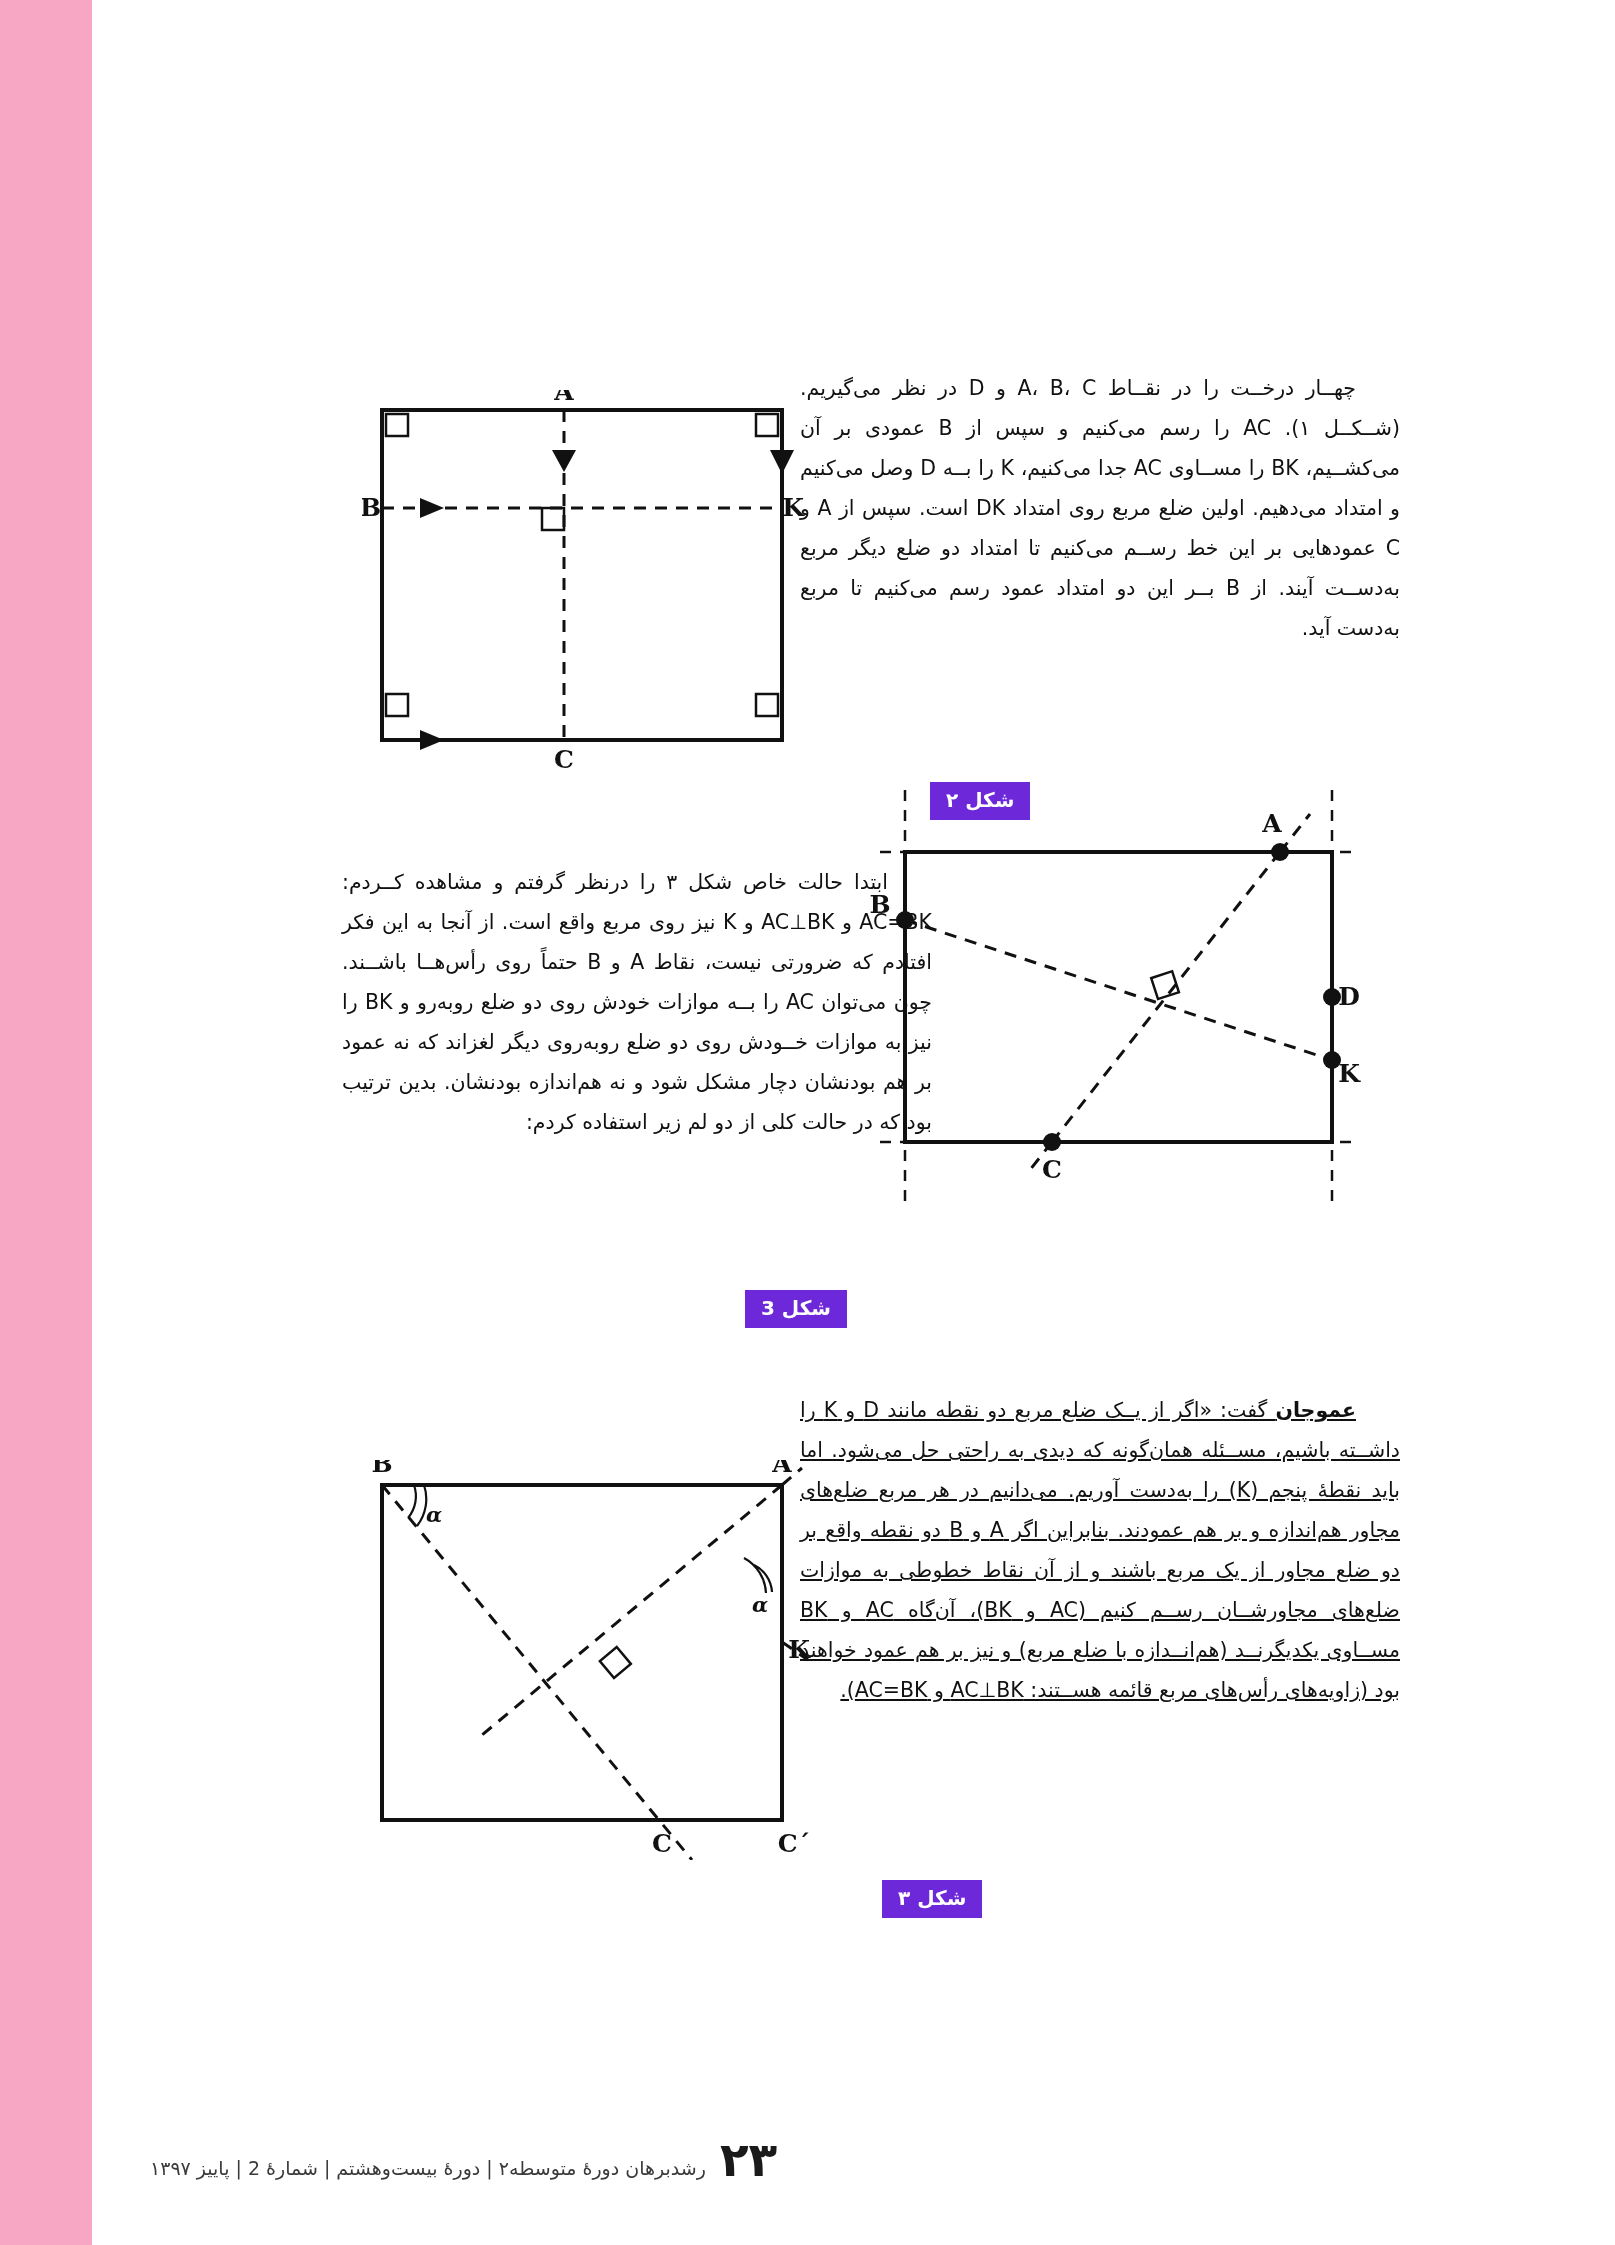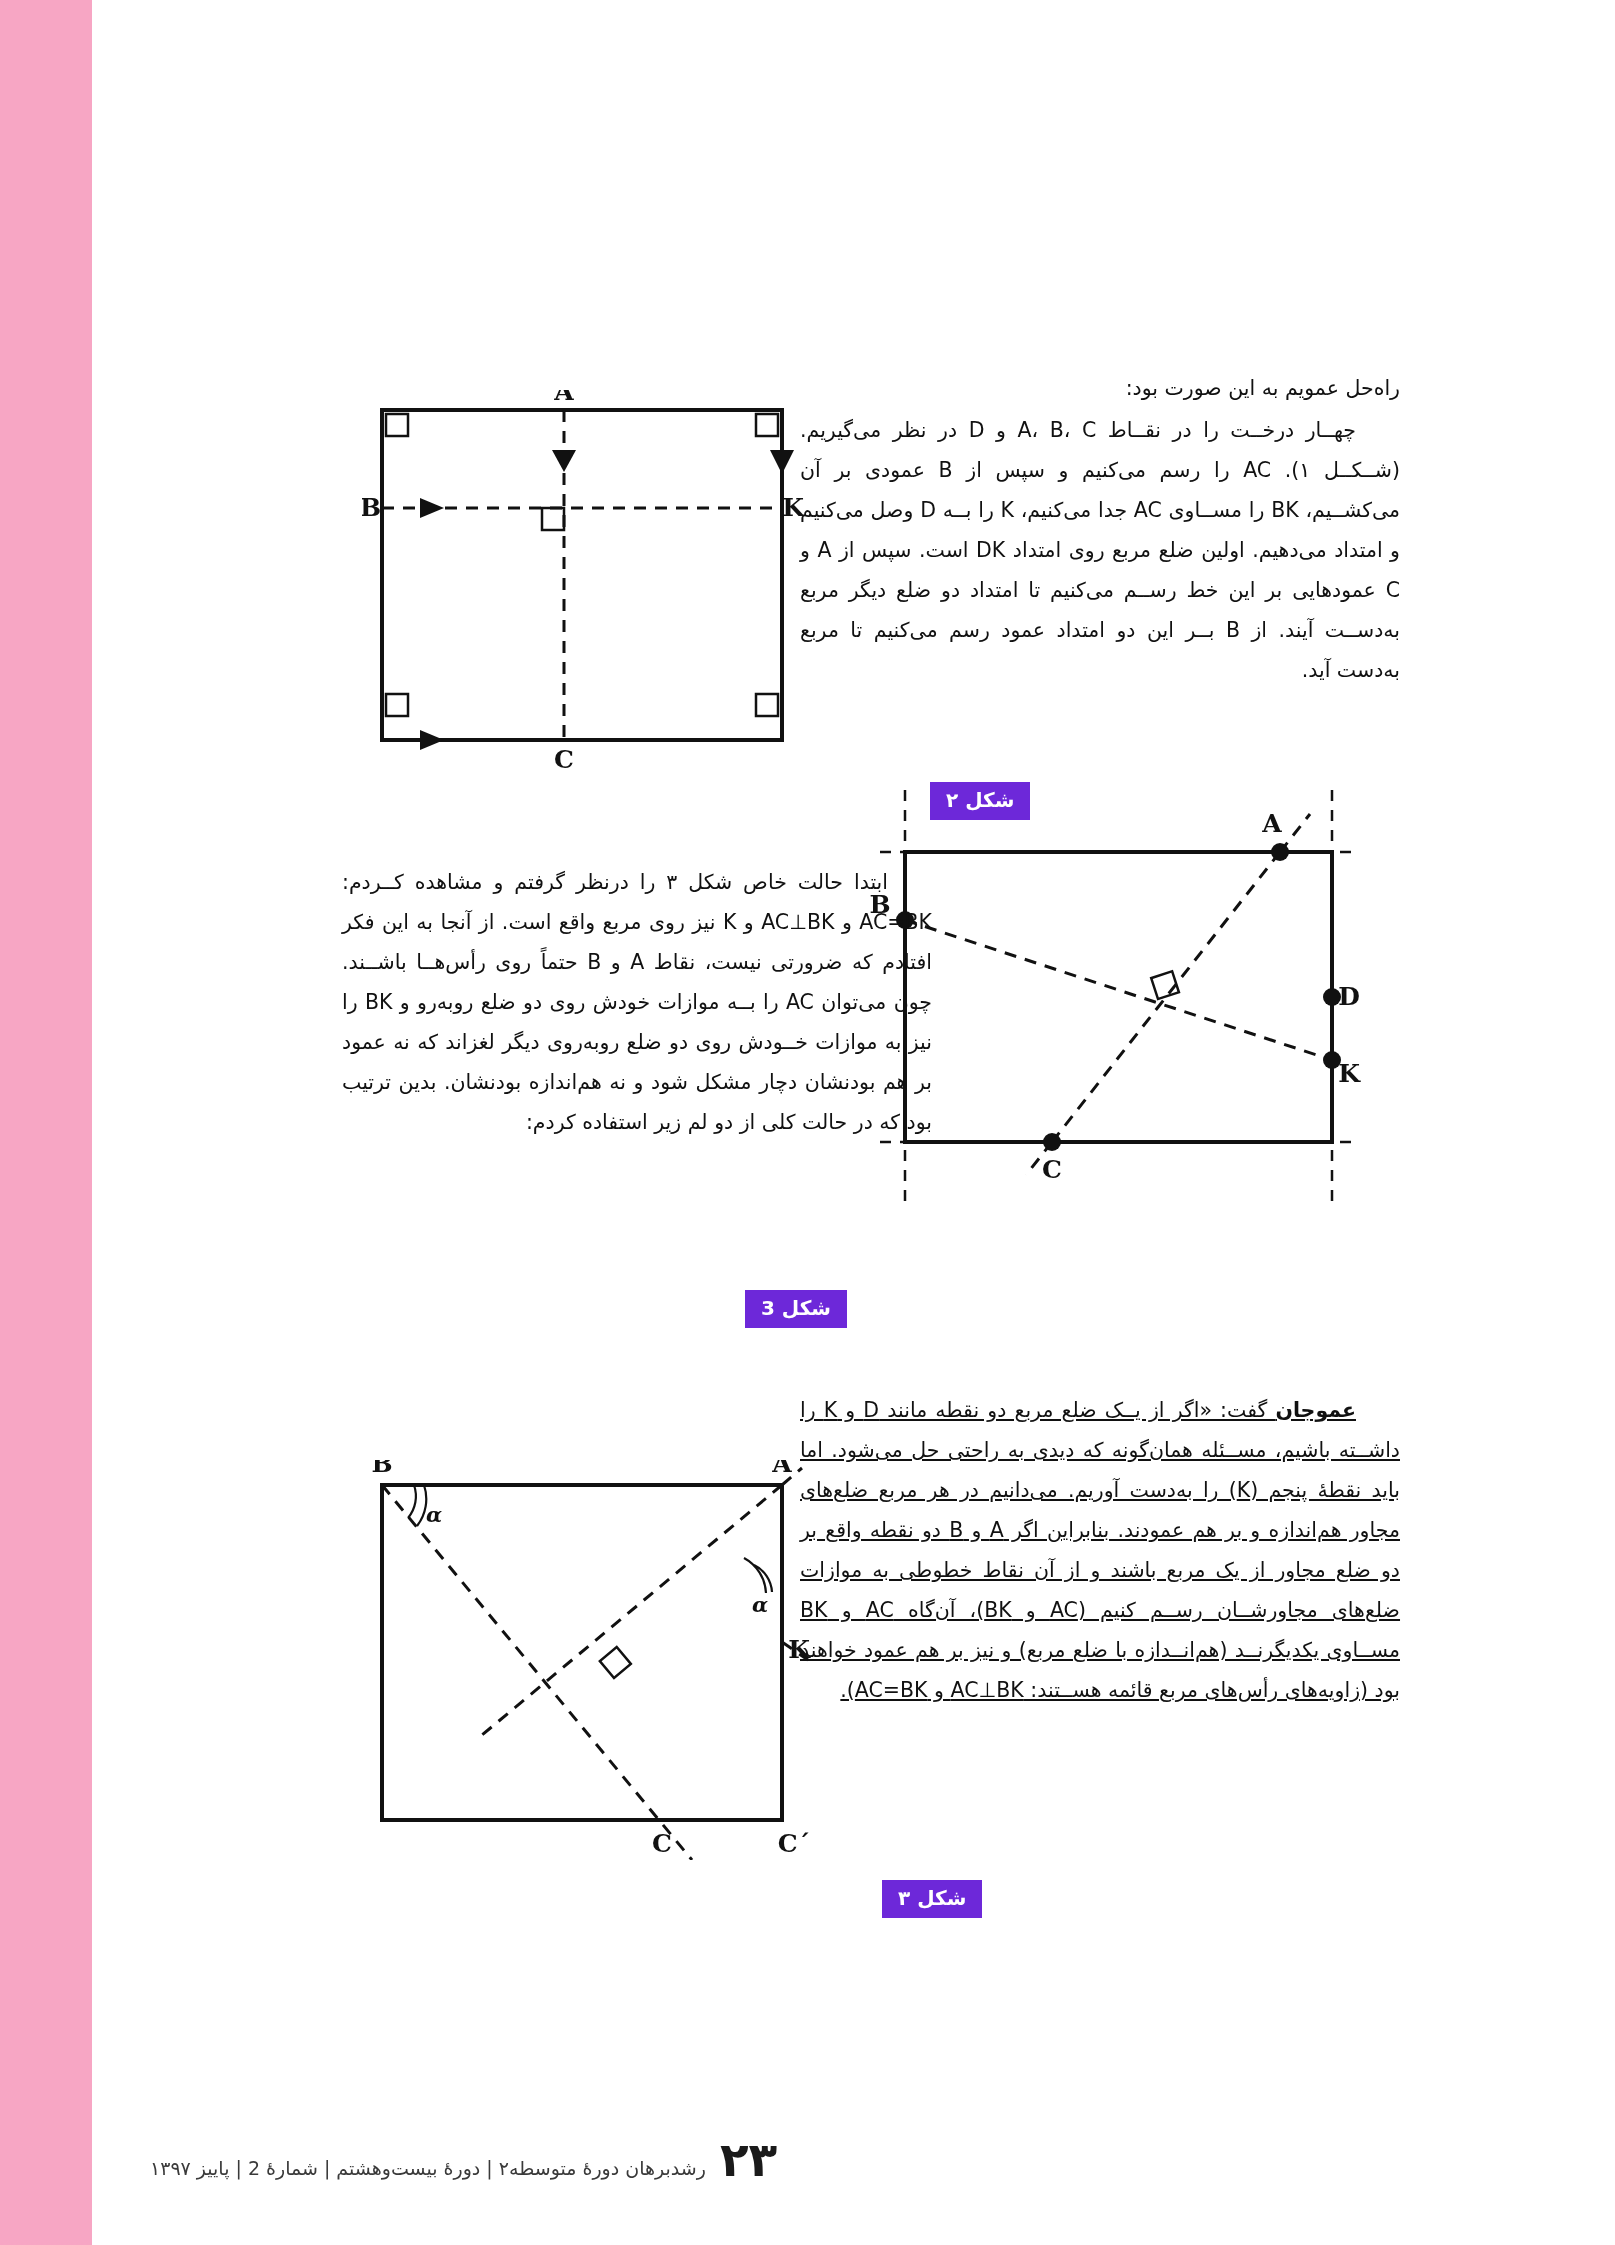--- a/index.html
+++ b/index.html
@@ -54,21 +54,20 @@
        font-weight:bold;font-style:italic;font-size:21px;fill:#111;}
 </style>
 </head>
 <body>
 
 <div class="margin-strip"></div>
 
 <div class="page">
 
   <div class="col col-right" style="top:368px;">
-    <p class="para">راه‌حل عمویم به این صورت بود:</p>
     <p class="para indent">چهــار درخــت را در نقــاط A، B، C و D در نظر می‌گیریم. (شــکــل ۱). AC را رسم می‌کنیم و سپس از B عمودی بر آن می‌کشــیم، BK را مســاوی AC جدا می‌کنیم، K را بــه D وصل می‌کنیم و امتداد می‌دهیم. اولین ضلع مربع روی امتداد DK است. سپس از A و C عمودهایی بر این خط رســم می‌کنیم تا امتداد دو ضلع دیگر مربع به‌دســت آیند. از B بــر این دو امتداد عمود رسم می‌کنیم تا مربع به‌دست آید.</p>
   </div>
 
   <div class="fig" style="right:215px;top:760px;">
     <svg width="560" height="470" viewBox="0 0 560 470">
 
       <line x1="40" y1="92" x2="520" y2="92" stroke="#111" stroke-width="2.5" stroke-dasharray="11,9"></line>
       <line x1="40" y1="382" x2="520" y2="382" stroke="#111" stroke-width="2.5" stroke-dasharray="11,9"></line>
       <line x1="65" y1="30" x2="65" y2="450" stroke="#111" stroke-width="2.5" stroke-dasharray="11,9"></line>
       <line x1="492" y1="30" x2="492" y2="450" stroke="#111" stroke-width="2.5" stroke-dasharray="11,9"></line>

